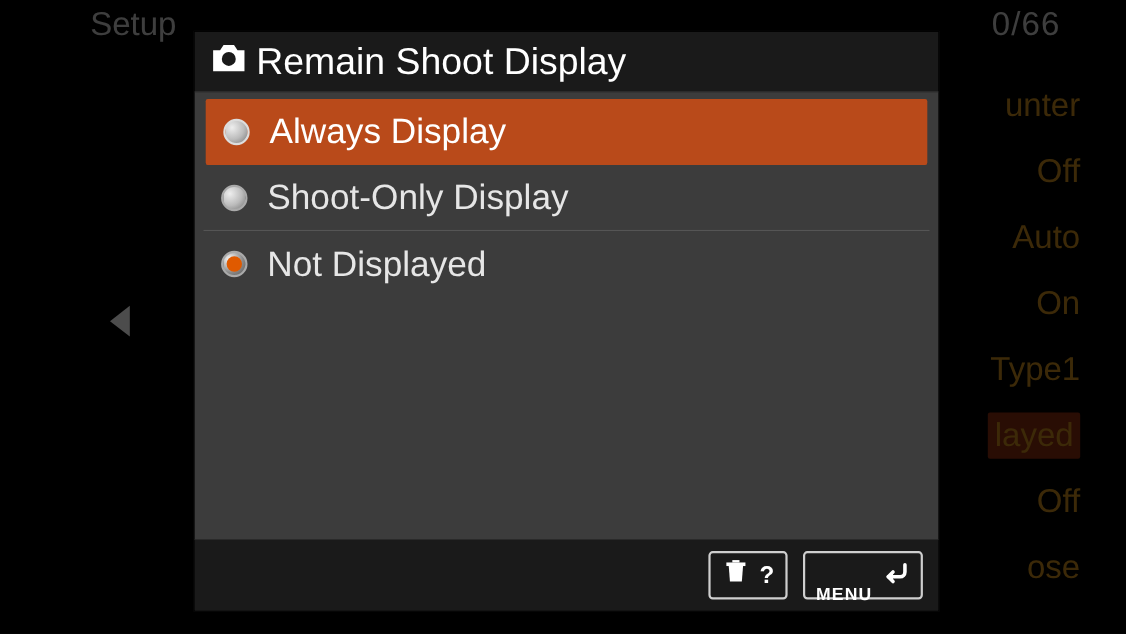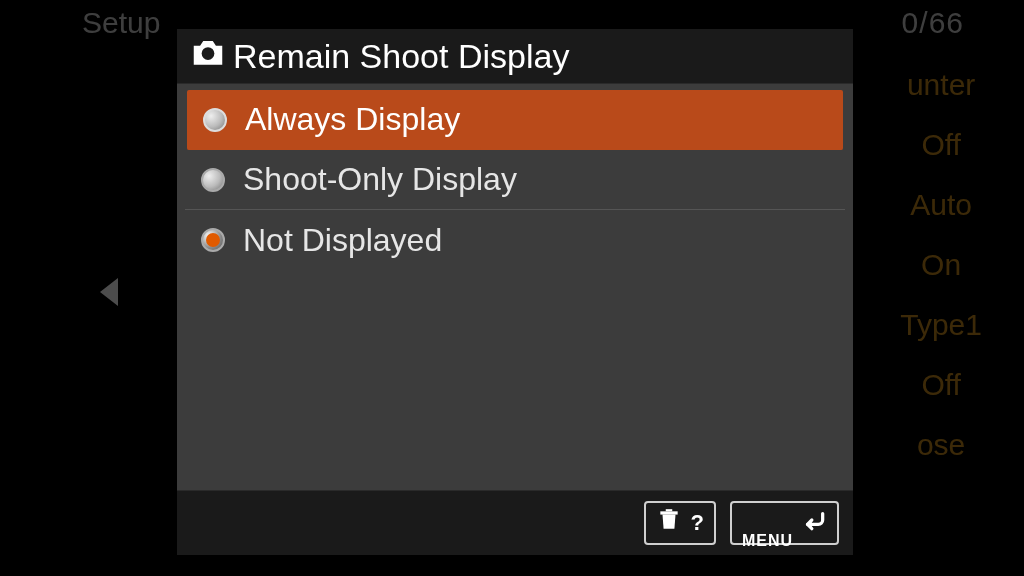--- a/index.html
+++ b/index.html
@@ -30,23 +30,23 @@
   }
   .bg .sidebar .icon-slot.selected {
     background: #c78a1a;
     color: #111;
     border-radius: 2px;
     height: 44px;
     width: 56px;
   }
 
   .bg .values-col {
-    position: absolute; right: 42px; top: 64px;
+    position: absolute; right: 42px; top: 75px;
     display: flex; flex-direction: column; gap: 18px;
-    align-items: center;
+    align-items: flex-end;
     font-size: 30px;
     color: #c78a1a;
   }
   .bg .values-col .val { line-height: 42px; color: #c78a1a; }
   .bg .values-col .val.hl { background: #8a2a0c; padding: 0 6px; border-radius: 2px; }
 
   
   .bg .back-caret {
     position: absolute; left: 100px; top: 278px;
     width: 0; height: 0;
@@ -208,20 +208,21 @@
   </div>
 
   <div class="back-caret"></div>
 
   <div class="values-col">
     <div class="val">unter</div>
     <div class="val">Off</div>
     <div class="val">Auto</div>
     <div class="val">On</div>
     <div class="val">Type1</div>
+    <div class="val hl">layed</div>
     <div class="val">Off</div>
     <div class="val">ose</div>
   </div>
 </div>
 
 <div class="dialog">
   <div class="title-bar">
     <span>
       <svg viewBox="0 0 24 20" fill="#fff">
           <path d="M3 6h4l2-3h6l2 3h4v12H3z"></path>

